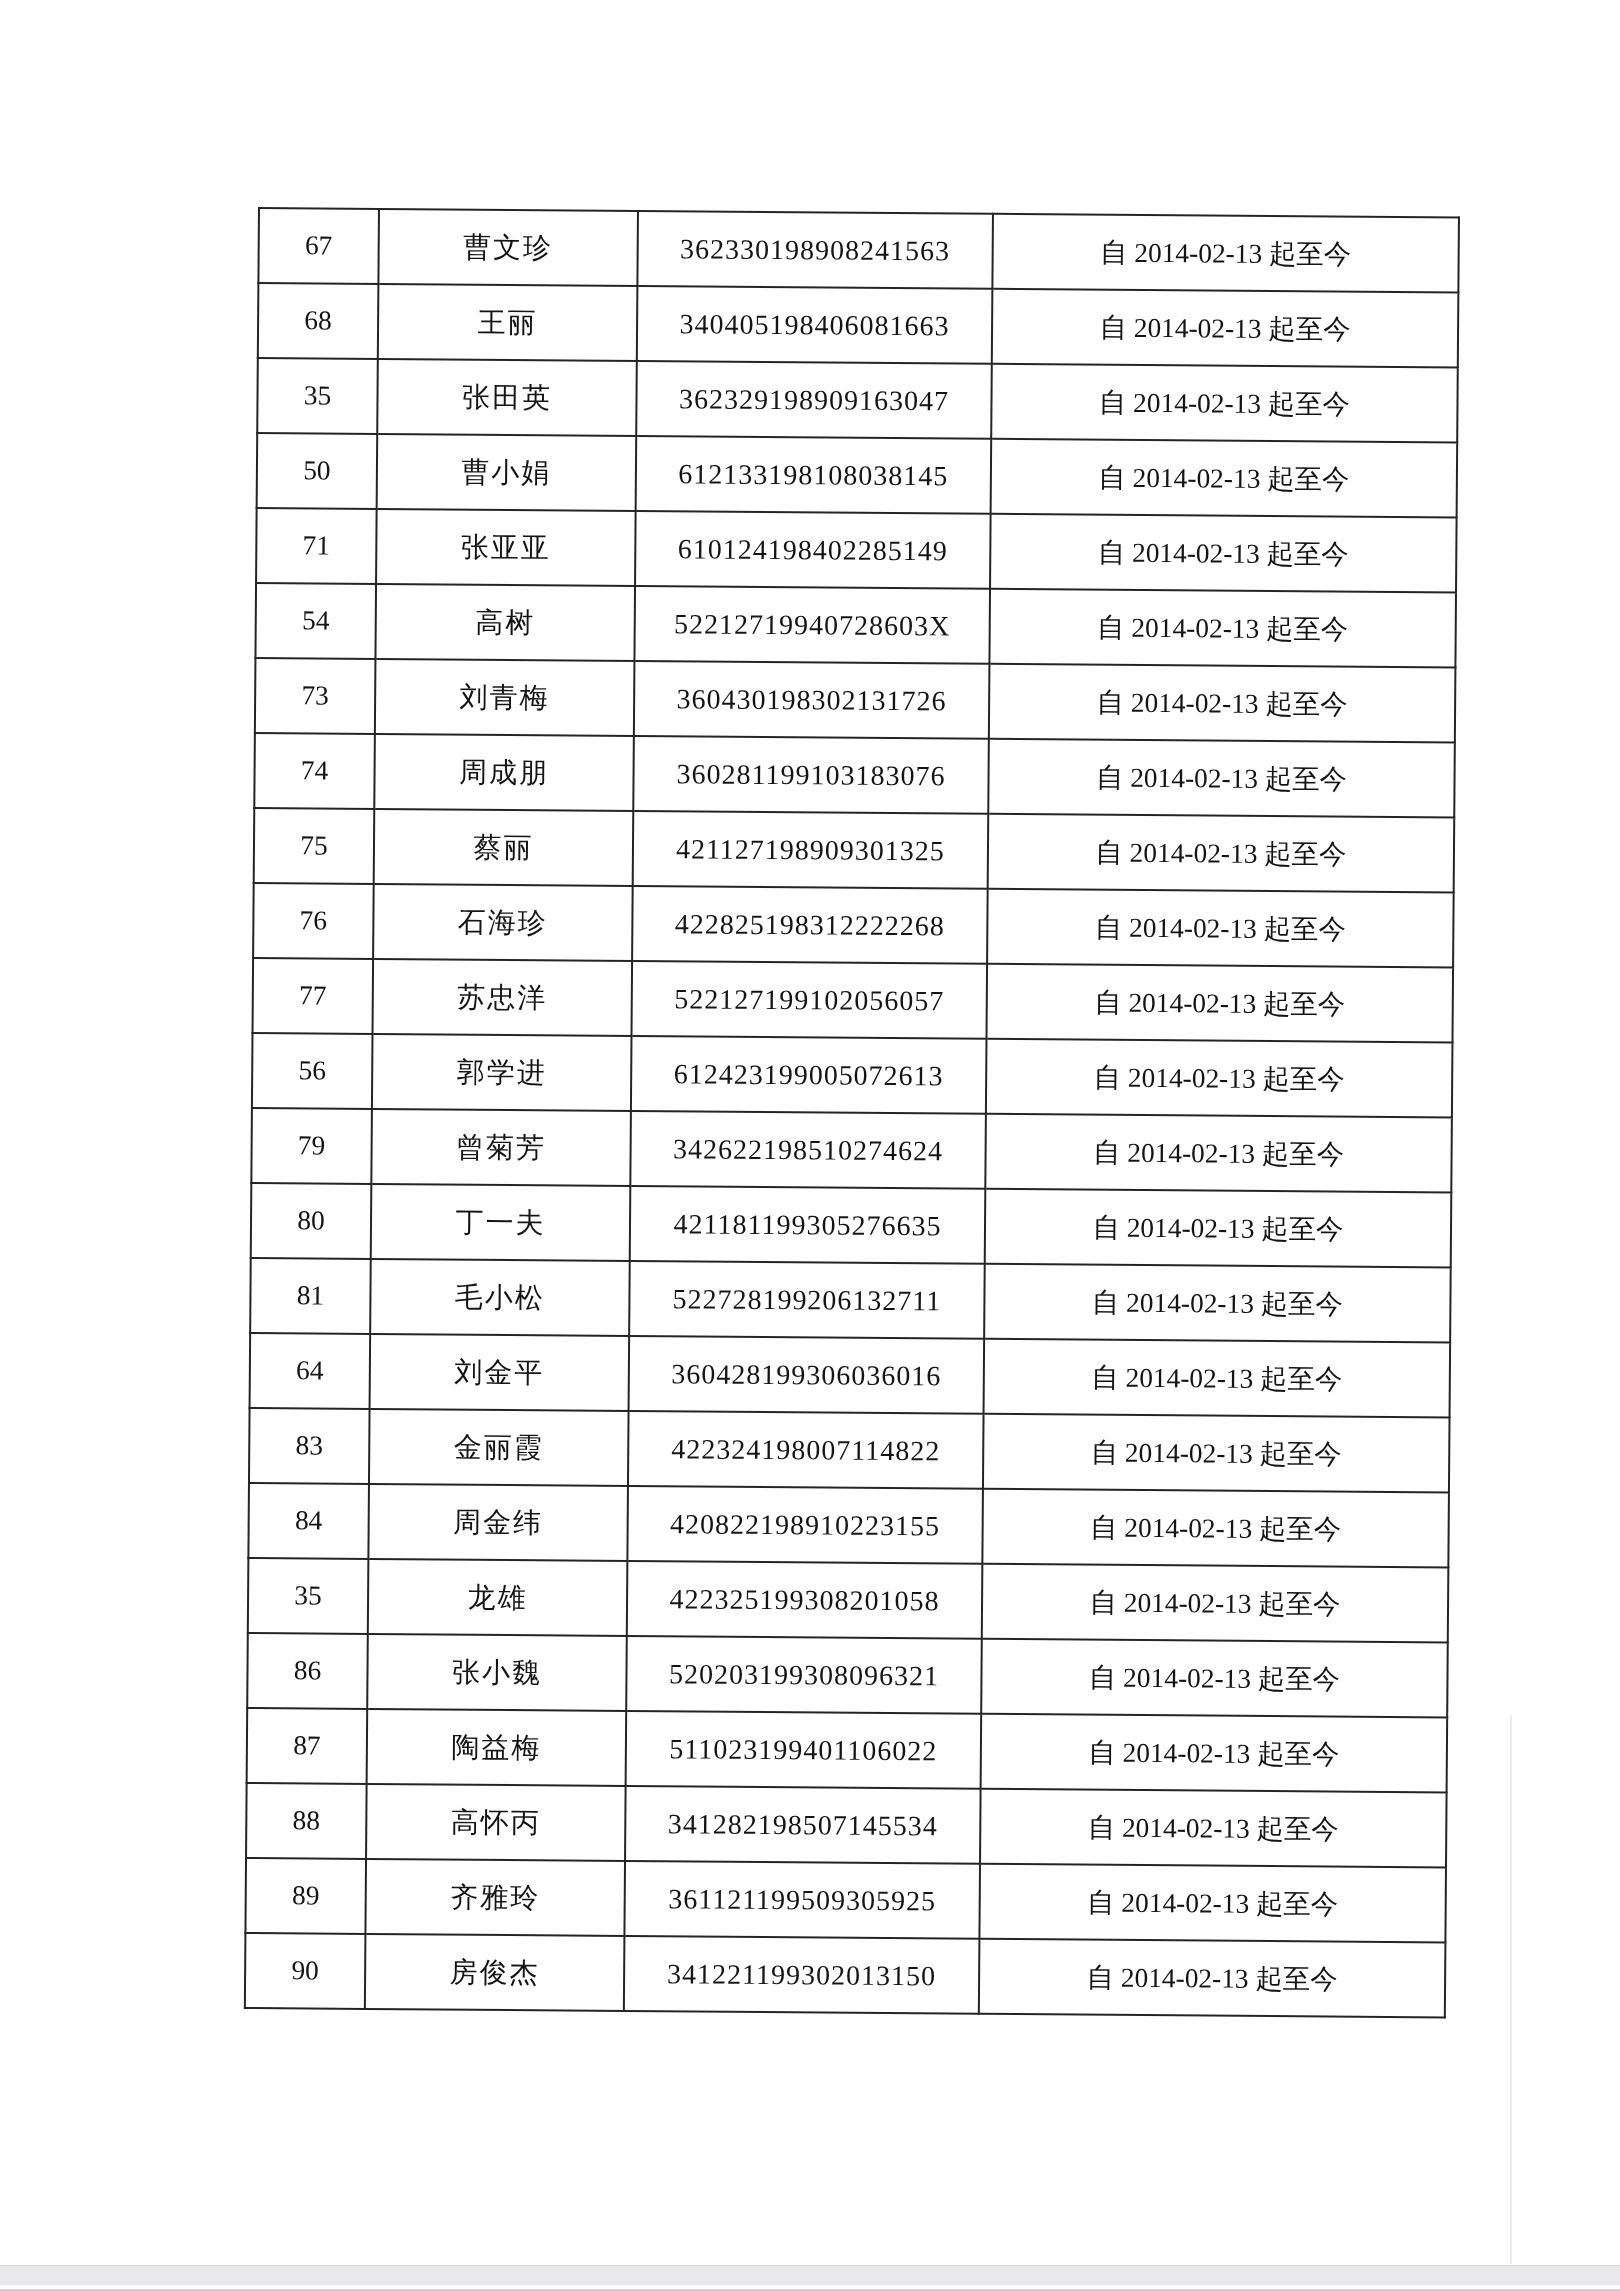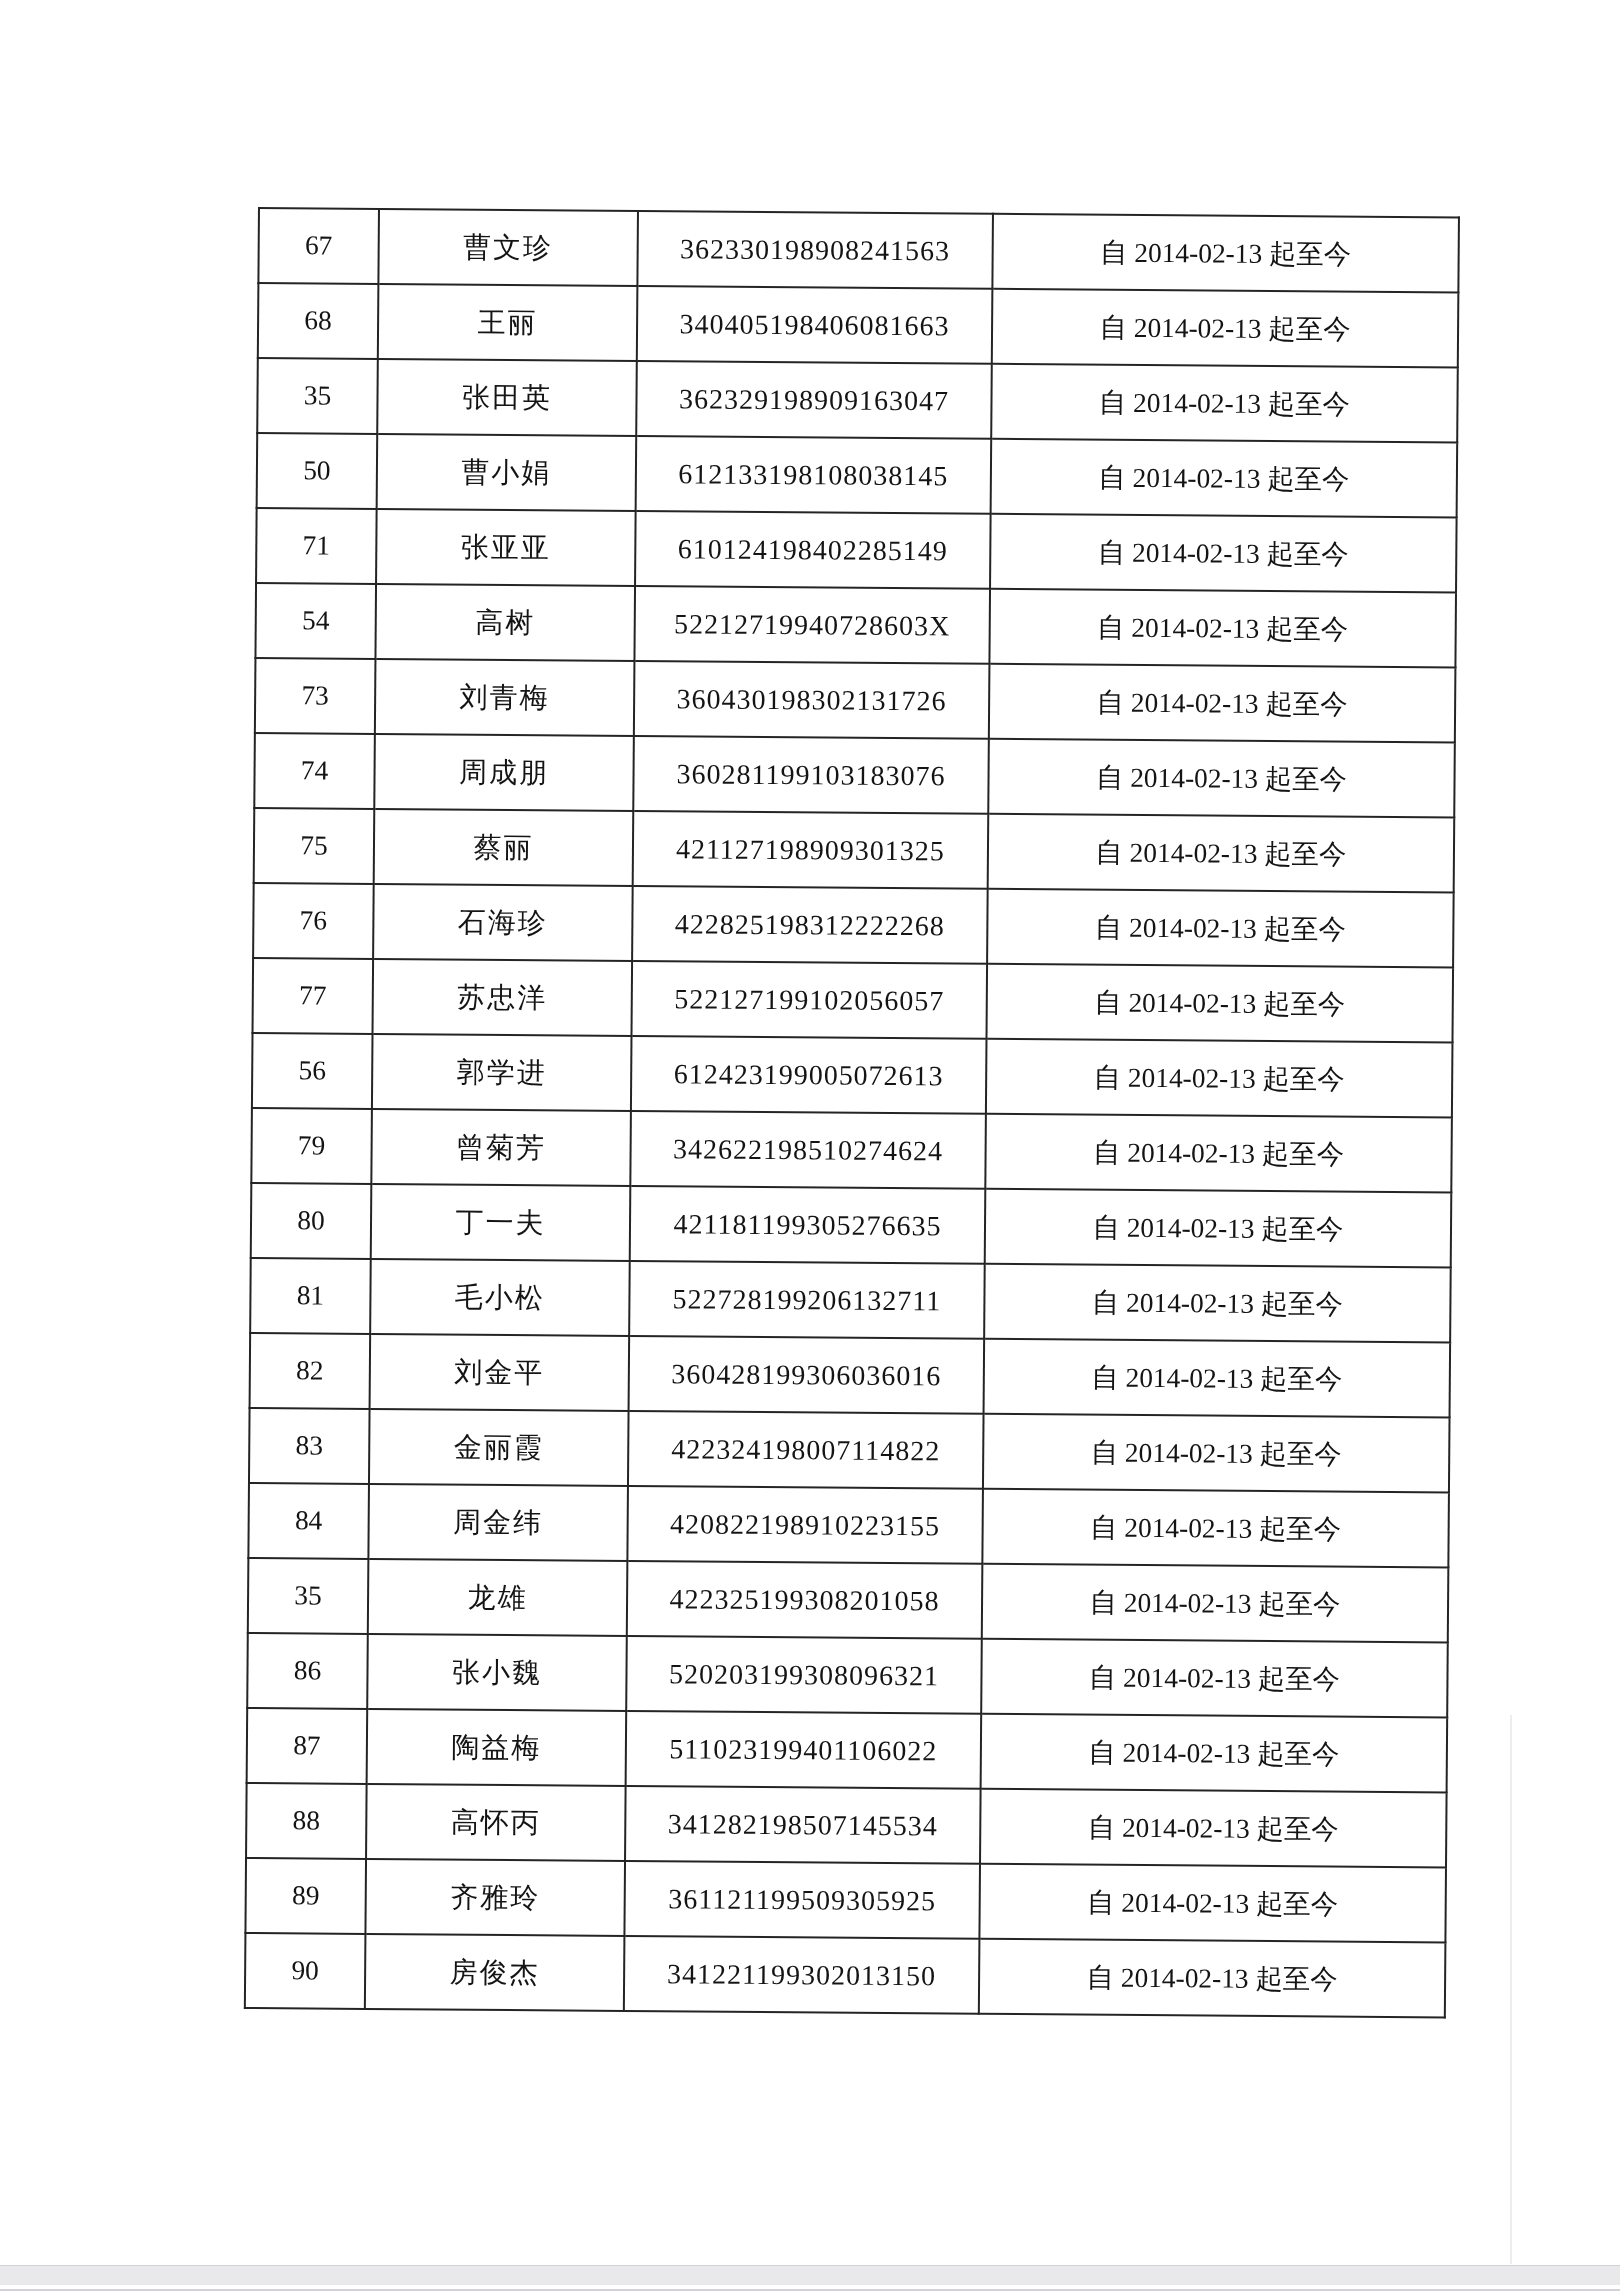--- a/index.html
+++ b/index.html
@@ -155,21 +155,21 @@
           <td class="col-id_number">421181199305276635</td>
           <td class="col-period">自 2014-02-13 起至今</td>
         </tr>
         <tr>
           <td class="col-index">81</td>
           <td class="col-name">毛小松</td>
           <td class="col-id_number">522728199206132711</td>
           <td class="col-period">自 2014-02-13 起至今</td>
         </tr>
         <tr>
-          <td class="col-index">82</td>
+          <td class="col-index">64</td>
           <td class="col-name">刘金平</td>
           <td class="col-id_number">360428199306036016</td>
           <td class="col-period">自 2014-02-13 起至今</td>
         </tr>
         <tr>
           <td class="col-index">83</td>
           <td class="col-name">金丽霞</td>
           <td class="col-id_number">422324198007114822</td>
           <td class="col-period">自 2014-02-13 起至今</td>
         </tr>

